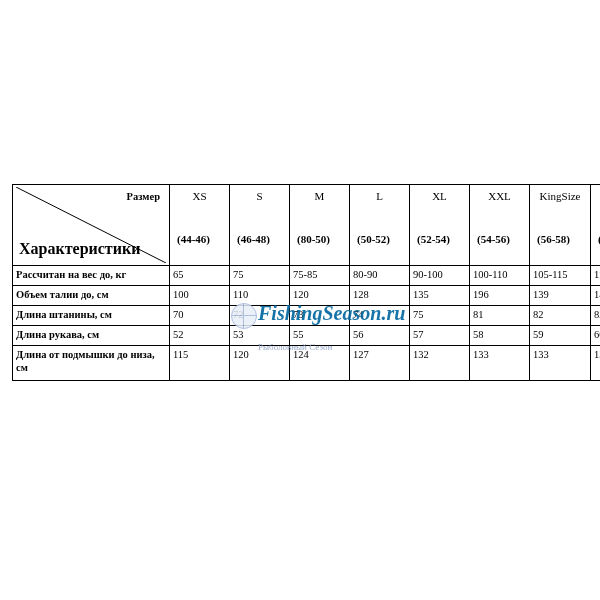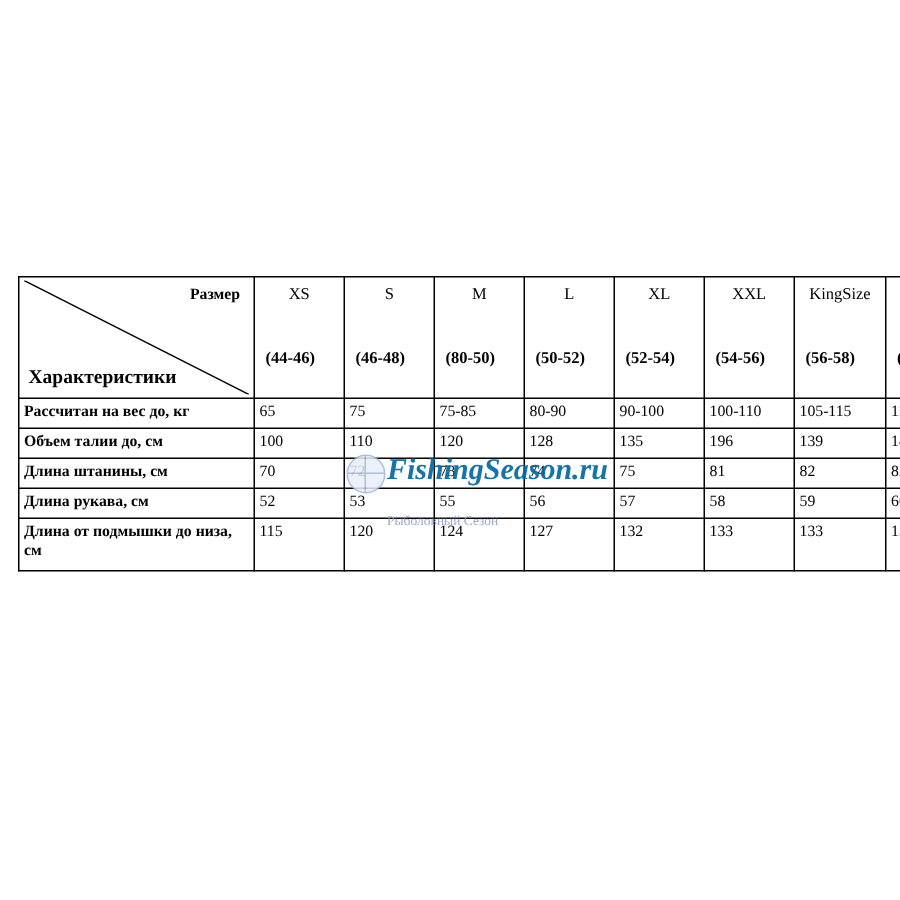--- a/index.html
+++ b/index.html
@@ -59,21 +59,21 @@
     right: 6px;
     top: 3px;
     font-weight: bold;
     font-size: 10.5px;
   }
   .corner-bottom {
     position: absolute;
     left: 3px;
     bottom: 4px;
     font-weight: bold;
-    font-size: 13px;
+    font-size: 16px;
   }
   td.head-cell {
     text-align: left;
     font-weight: bold;
     padding: 0;
   }
   .head-inner {
     position: relative;
     height: 76px;
   }

